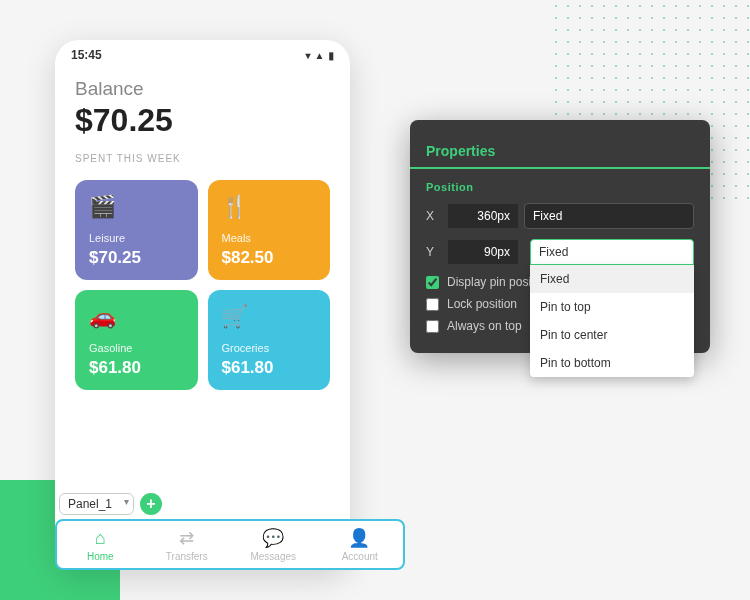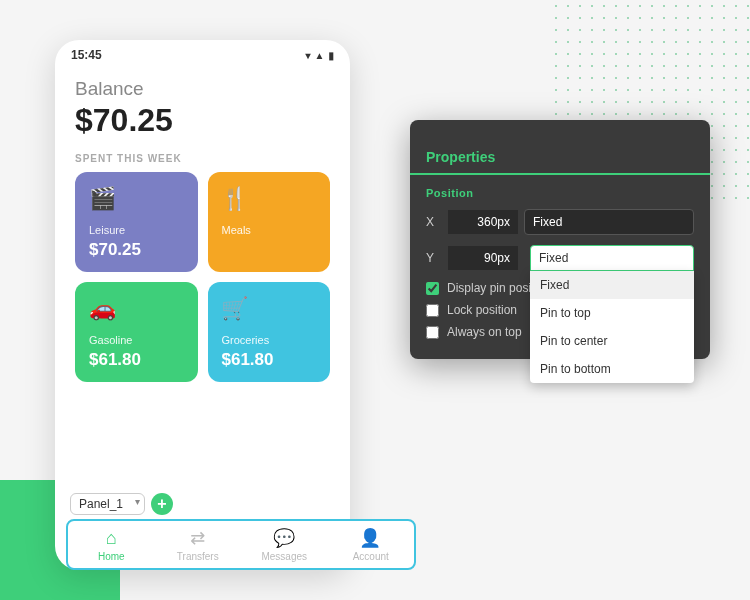--- a/index.html
+++ b/index.html
@@ -79,24 +79,24 @@
     }
     .balance-amount {
       font-size: 32px;
       font-weight: 700;
       color: #222;
       margin-bottom: 14px;
     }
 
     .spent-label {
       font-size: 10px;
-      font-weight: 700;
+      font-weight: 400;
       color: #aaa;
       letter-spacing: 1px;
-      margin-bottom: 8px;
+      margin-bottom: 16px;
     }
 
     .cards-grid {
       display: grid;
       grid-template-columns: 1fr 1fr;
       gap: 10px;
       margin-bottom: 10px;
     }
 
     .card {
@@ -123,21 +123,21 @@
     }
     .card-amount {
       font-size: 17px;
       font-weight: 700;
     }
 
     
     .bottom-panel-wrapper {
       position: absolute;
       bottom: 30px;
-      left: 66px;
+      left: 55px;
       width: 350px;
     }
 
     .panel-header {
       display: flex;
       align-items: center;
       gap: 6px;
       margin-bottom: 4px;
       padding-left: 4px;
     }
@@ -213,21 +213,21 @@
       top: 120px;
       left: 410px;
       width: 300px;
       background: #3a3a3a;
       border-radius: 8px;
       box-shadow: 0 8px 32px rgba(0,0,0,0.35);
       overflow: visible;
     }
 
     .panel-title {
-      padding: 29px 16px 8px;
+      padding: 23px 16px 8px;
       font-size: 14px;
       font-weight: 600;
       color: #3ecf7a;
       border-bottom: 2px solid #3ecf7a;
     }
 
     .panel-body {
       padding: 12px 16px;
     }
 
@@ -383,20 +383,21 @@
 
       <div class="card purple">
         <div class="card-icon">🎬</div>
         <div class="card-label">Leisure</div>
         <div class="card-amount">$70.25</div>
       </div>
 
       <div class="card yellow">
         <div class="card-icon">🍴</div>
         <div class="card-label">Meals</div>
+        <div class="card-amount">$82.50</div>
       </div>
 
       <div class="card green">
         <div class="card-icon">🚗</div>
         <div class="card-label">Gasoline</div>
         <div class="card-amount">$61.80</div>
       </div>
 
       <div class="card cyan">
         <div class="card-icon">🛒</div>

